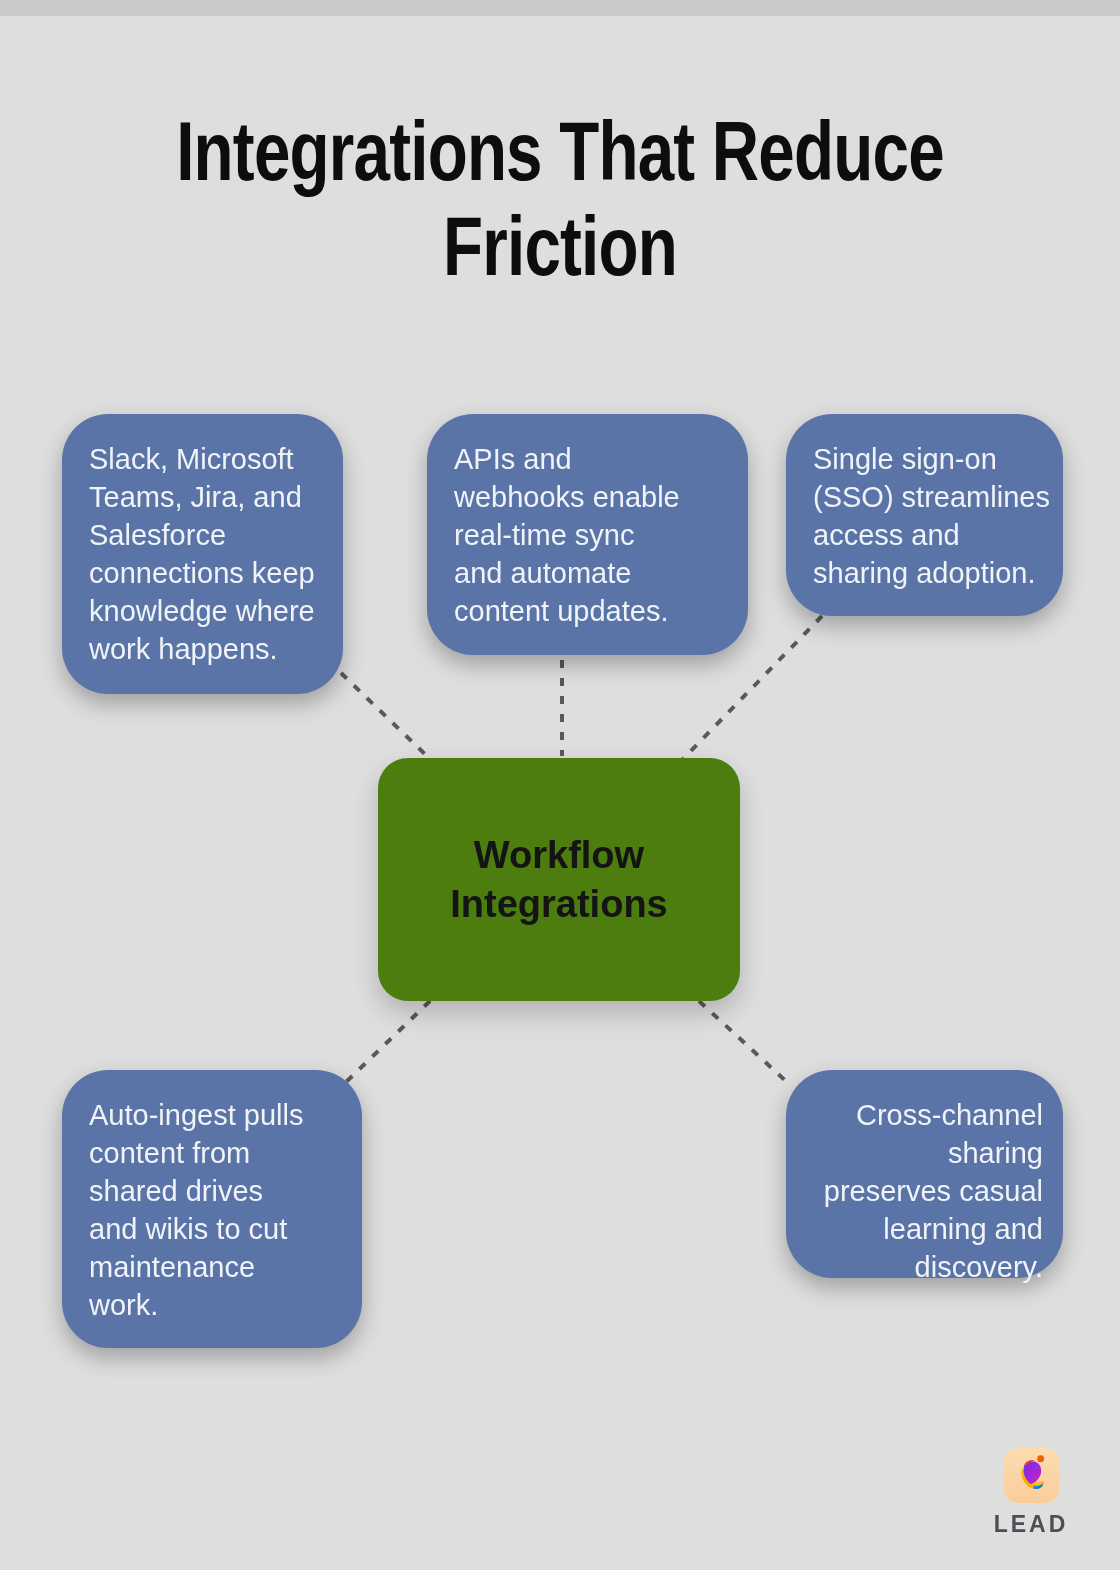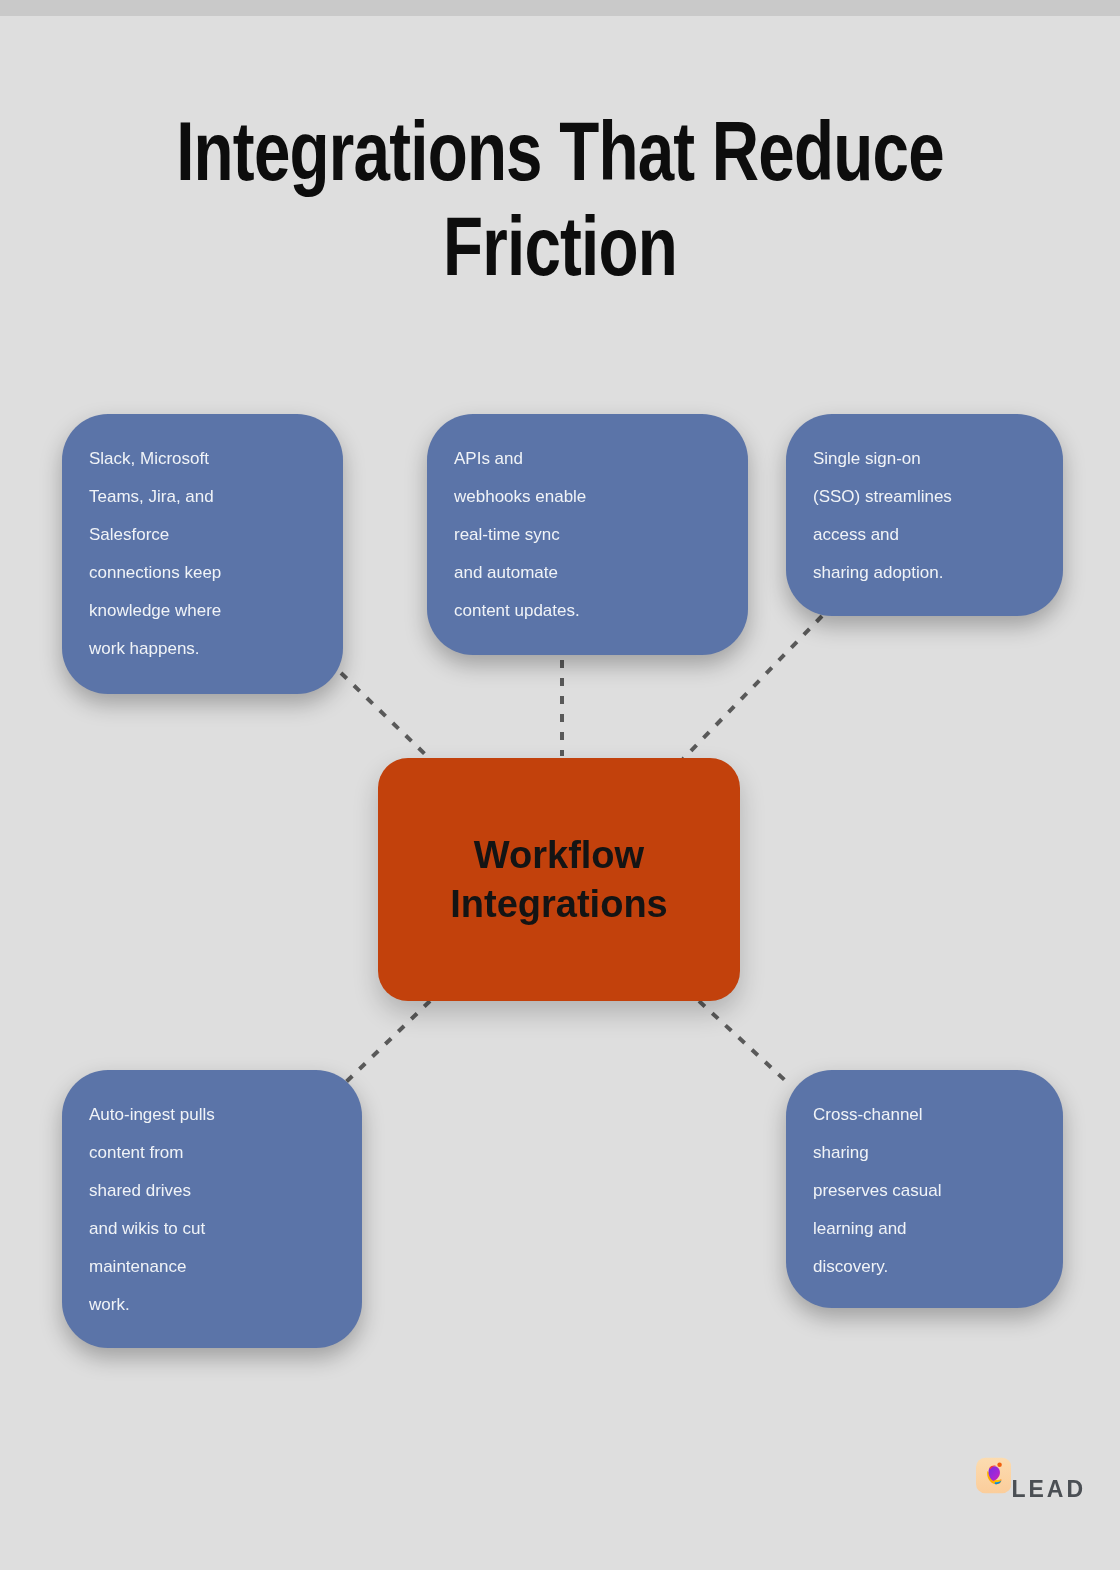--- a/index.html
+++ b/index.html
@@ -38,49 +38,49 @@
     stroke-width:4;
     stroke-dasharray:8 10;
   }
 
   .card {
     position:absolute;
     background:#5b74a8;
     border-radius:46px;
     box-shadow:0 10px 22px rgba(0,0,0,0.28);
     color:#f0f3f7;
-    font-size:17px;
+    font-size:29px;
     line-height:38px;
     padding:26px 20px 22px 27px;
     box-sizing:border-box;
     white-space:pre;
   }
   .card-top-left     { left:62px;  top:398px;  width:281px; height:280px; }
   .card-top-middle   { left:427px; top:398px;  width:321px; height:241px; }
   .card-top-right    { left:786px; top:398px;  width:277px; height:202px; }
   .card-bottom-left  { left:62px;  top:1054px; width:300px; height:278px; }
-  .card-bottom-right { left:786px; top:1054px; width:277px; height:238px; }
+  .card-bottom-right { left:786px; top:1054px; width:277px; height:208px;text-align:right; }
 
   .center-node {
     position:absolute;
     left:378px; top:742px; width:362px; height:243px;
-    background:#c2410c;
+    background:#4d7c0f;
     border-radius:30px;
     box-shadow:0 12px 26px rgba(0,0,0,0.20);
     display:flex; align-items:center; justify-content:center;
     text-align:center;
     font-size:38px; font-weight:800; color:#141414;
     line-height:49px;
     white-space:pre-line;
   }
 
   .logo {
     position:absolute;
     left:976px; top:1432px; width:110px;
-    display:flex; flex-direction:row; align-items:flex-end;
+    display:flex; flex-direction:column; align-items:center;
   }
   .logo-icon { width:55px; height:55px; display:block; }
   .logo-text {
     margin-top:8px;
     font-size:23px;
     font-weight:800;
     letter-spacing:3px;
     color:#4b4f54;
   }
 </style>

